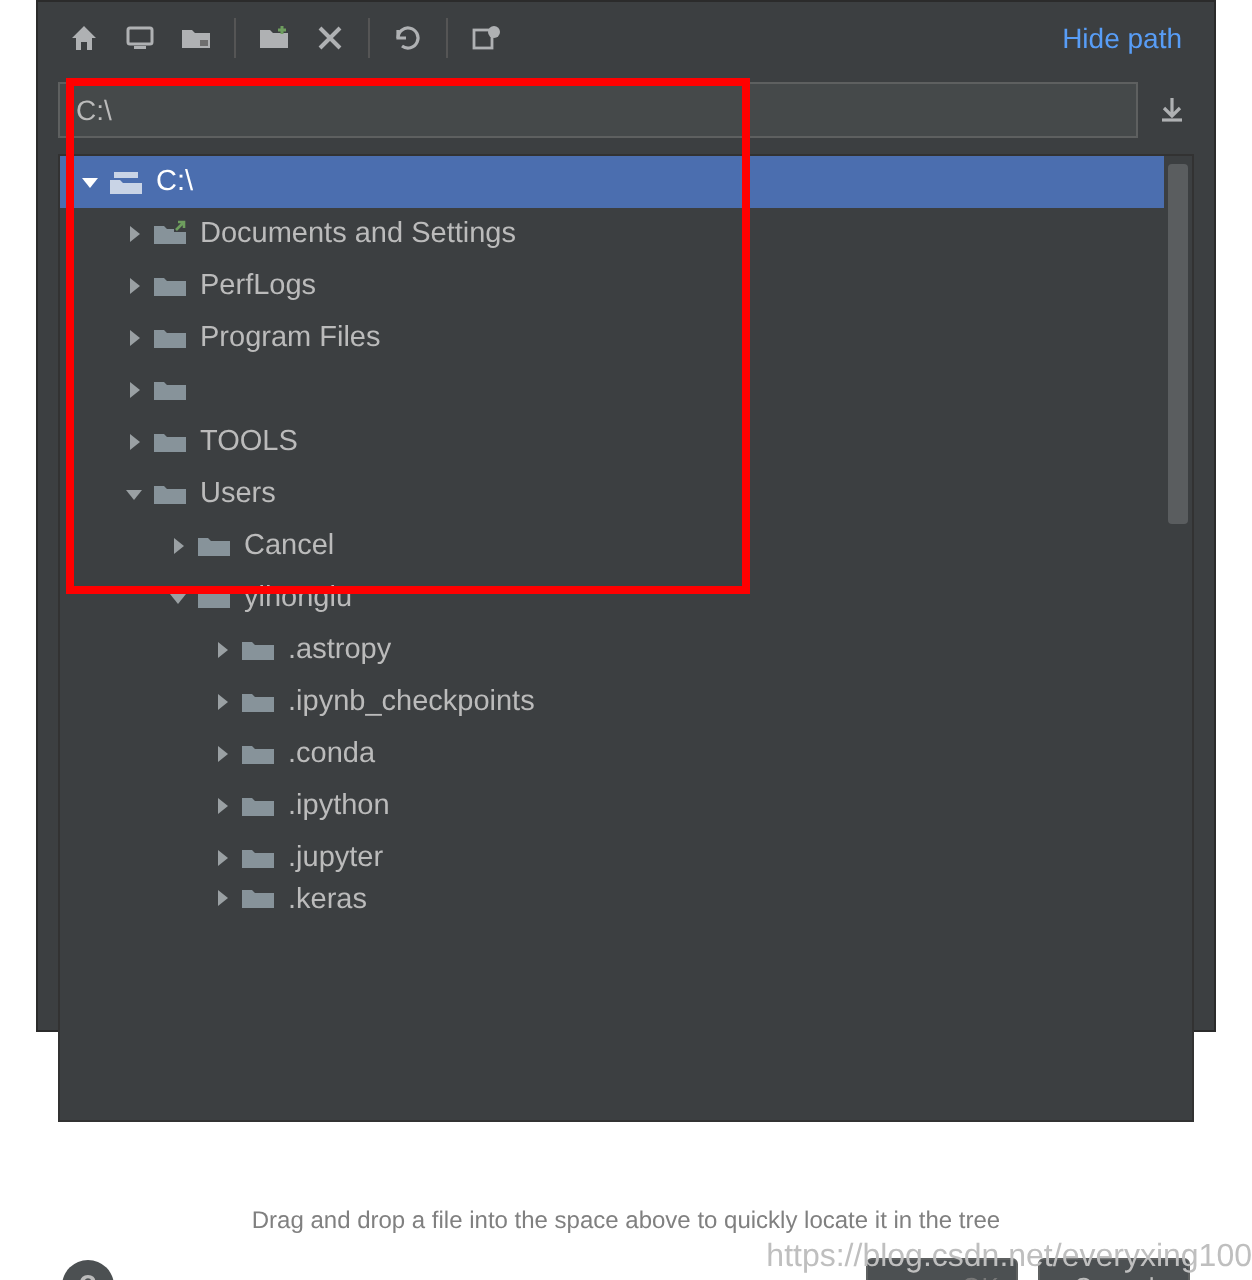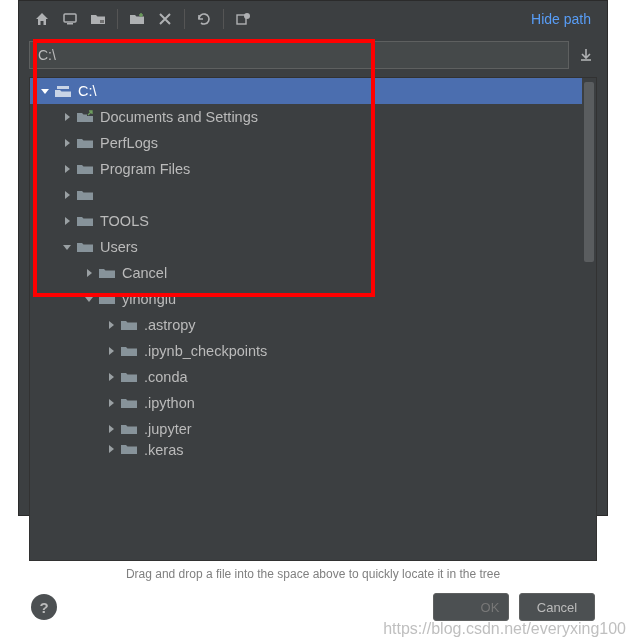--- a/index.html
+++ b/index.html
@@ -114,20 +114,21 @@
     width: 18px; height: 14px;
     display: inline-flex; align-items: center; justify-content: center;
     margin-right: 6px;
   }
   .row-label { color: inherit; }
   .hint {
     text-align: center;
     color: #808080;
     font-size: 12px;
     padding: 6px 0 4px 0;
+    margin-top: 36px;
   }
   .button-row {
     display: flex;
     align-items: center;
     padding: 8px 12px 10px 12px;
     gap: 10px;
   }
   .help-btn {
     width: 26px; height: 26px;
     border-radius: 50%;

